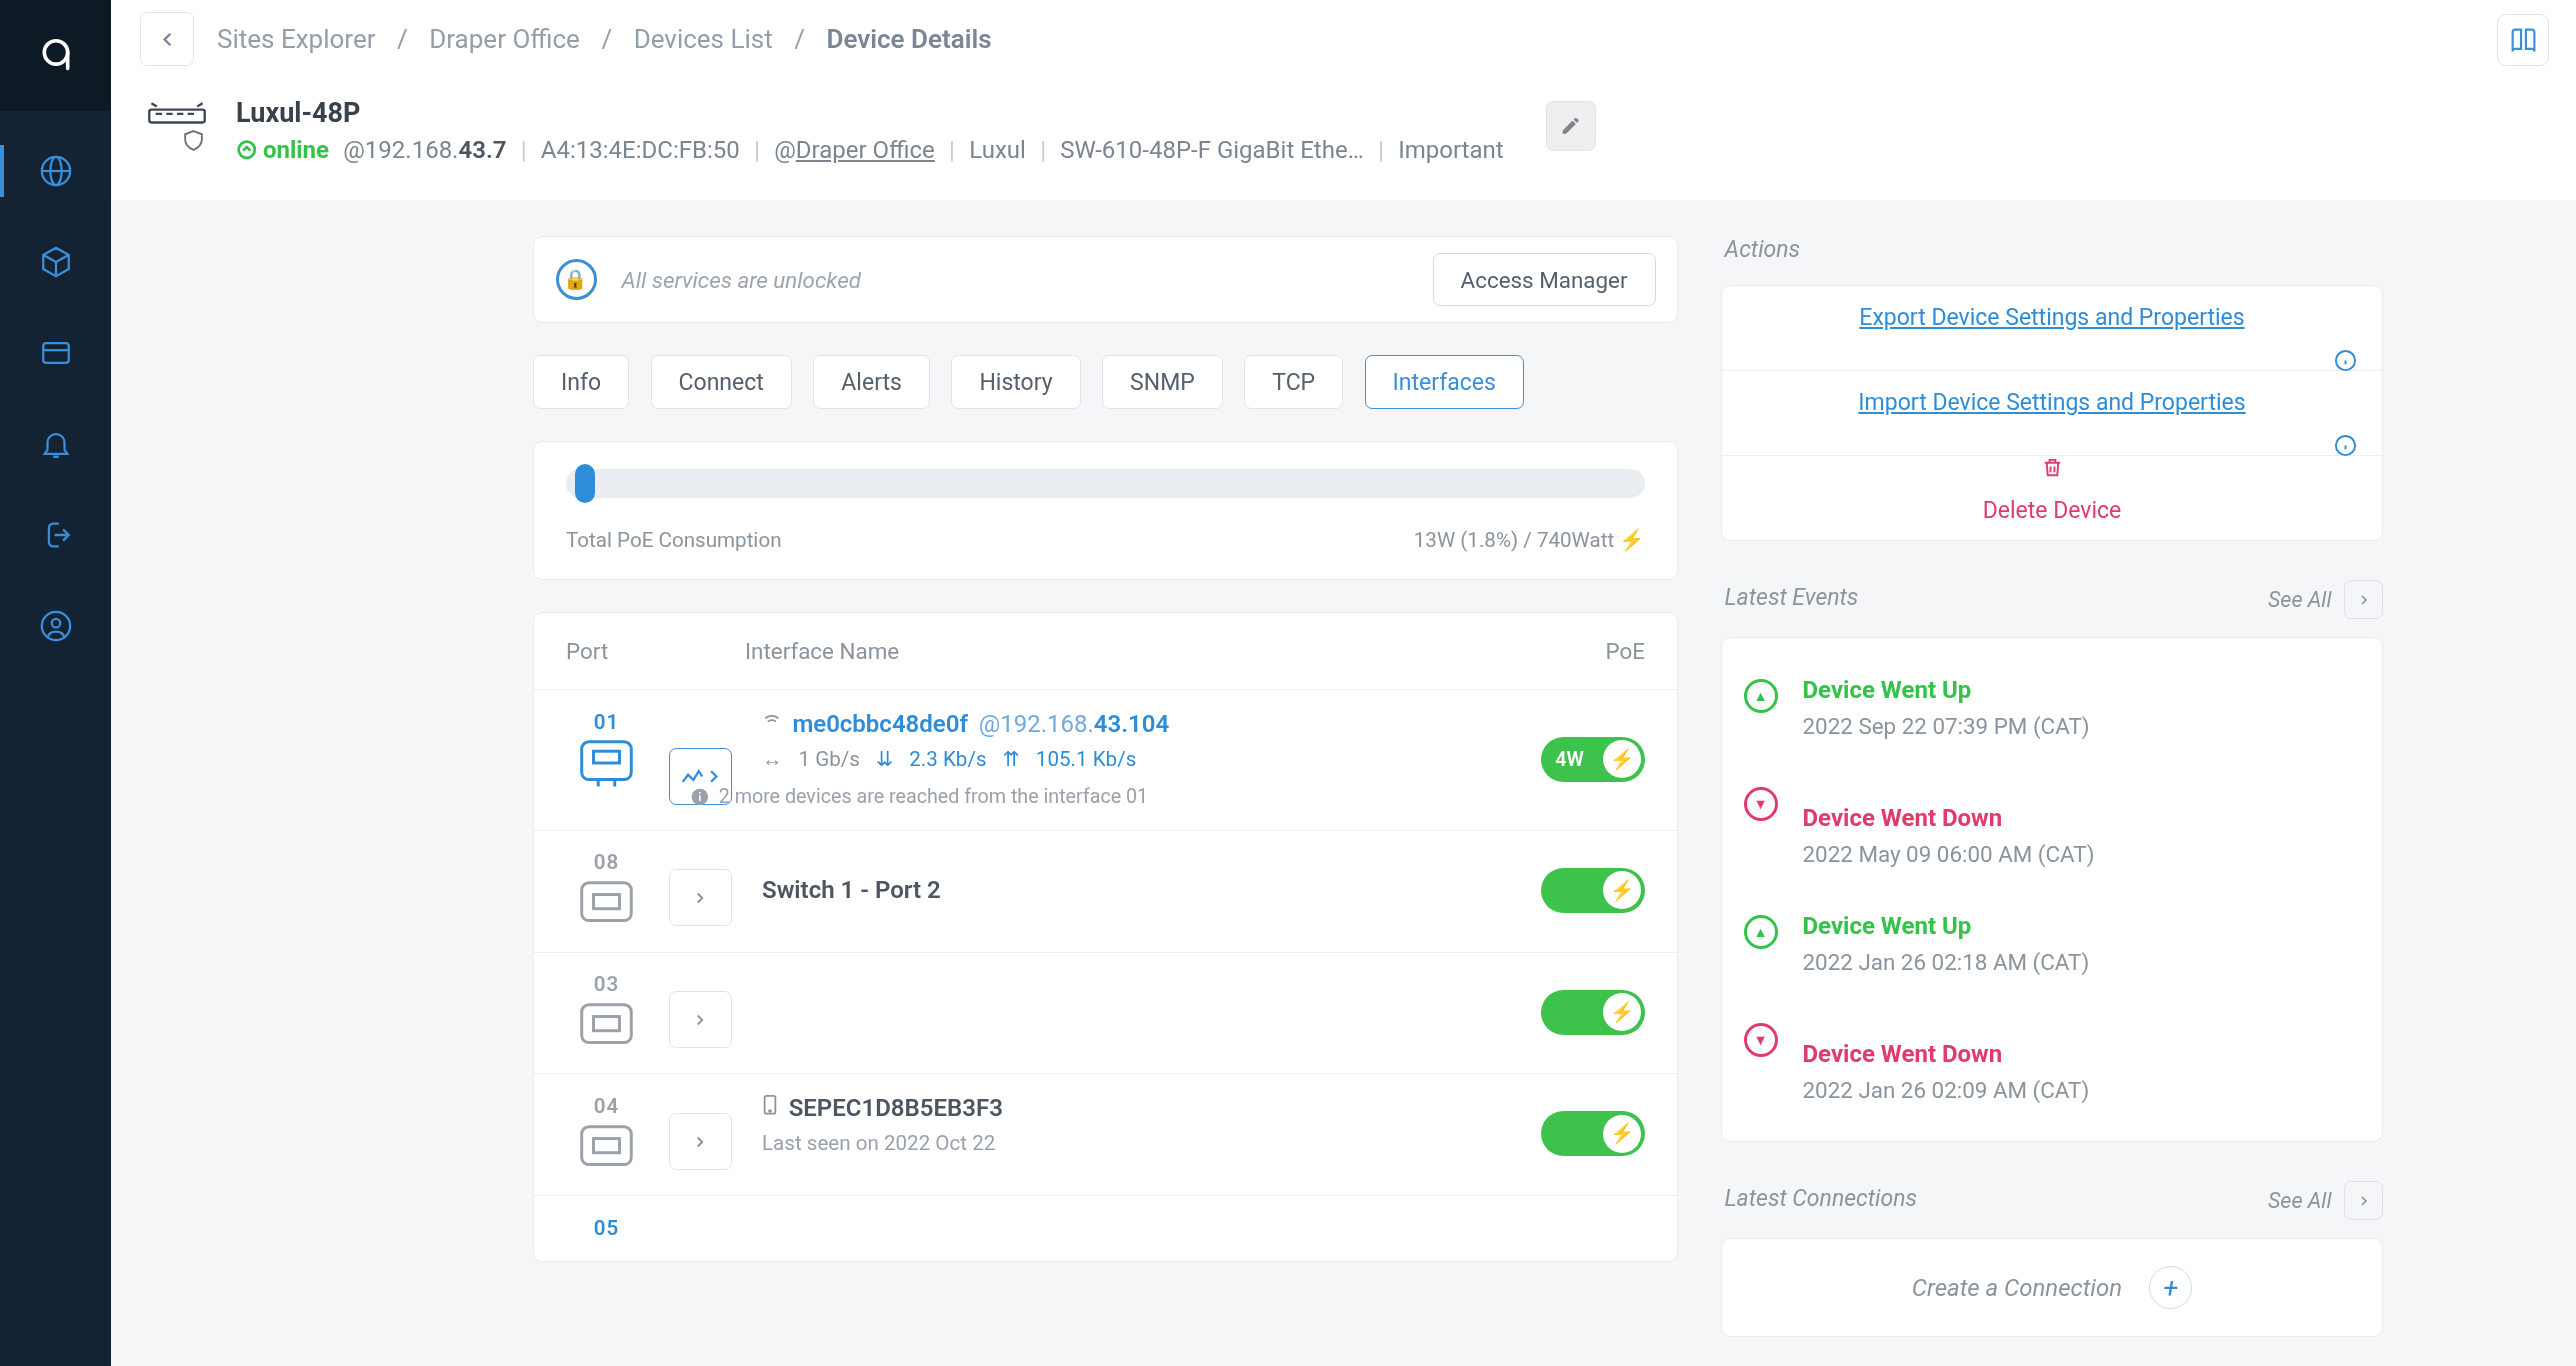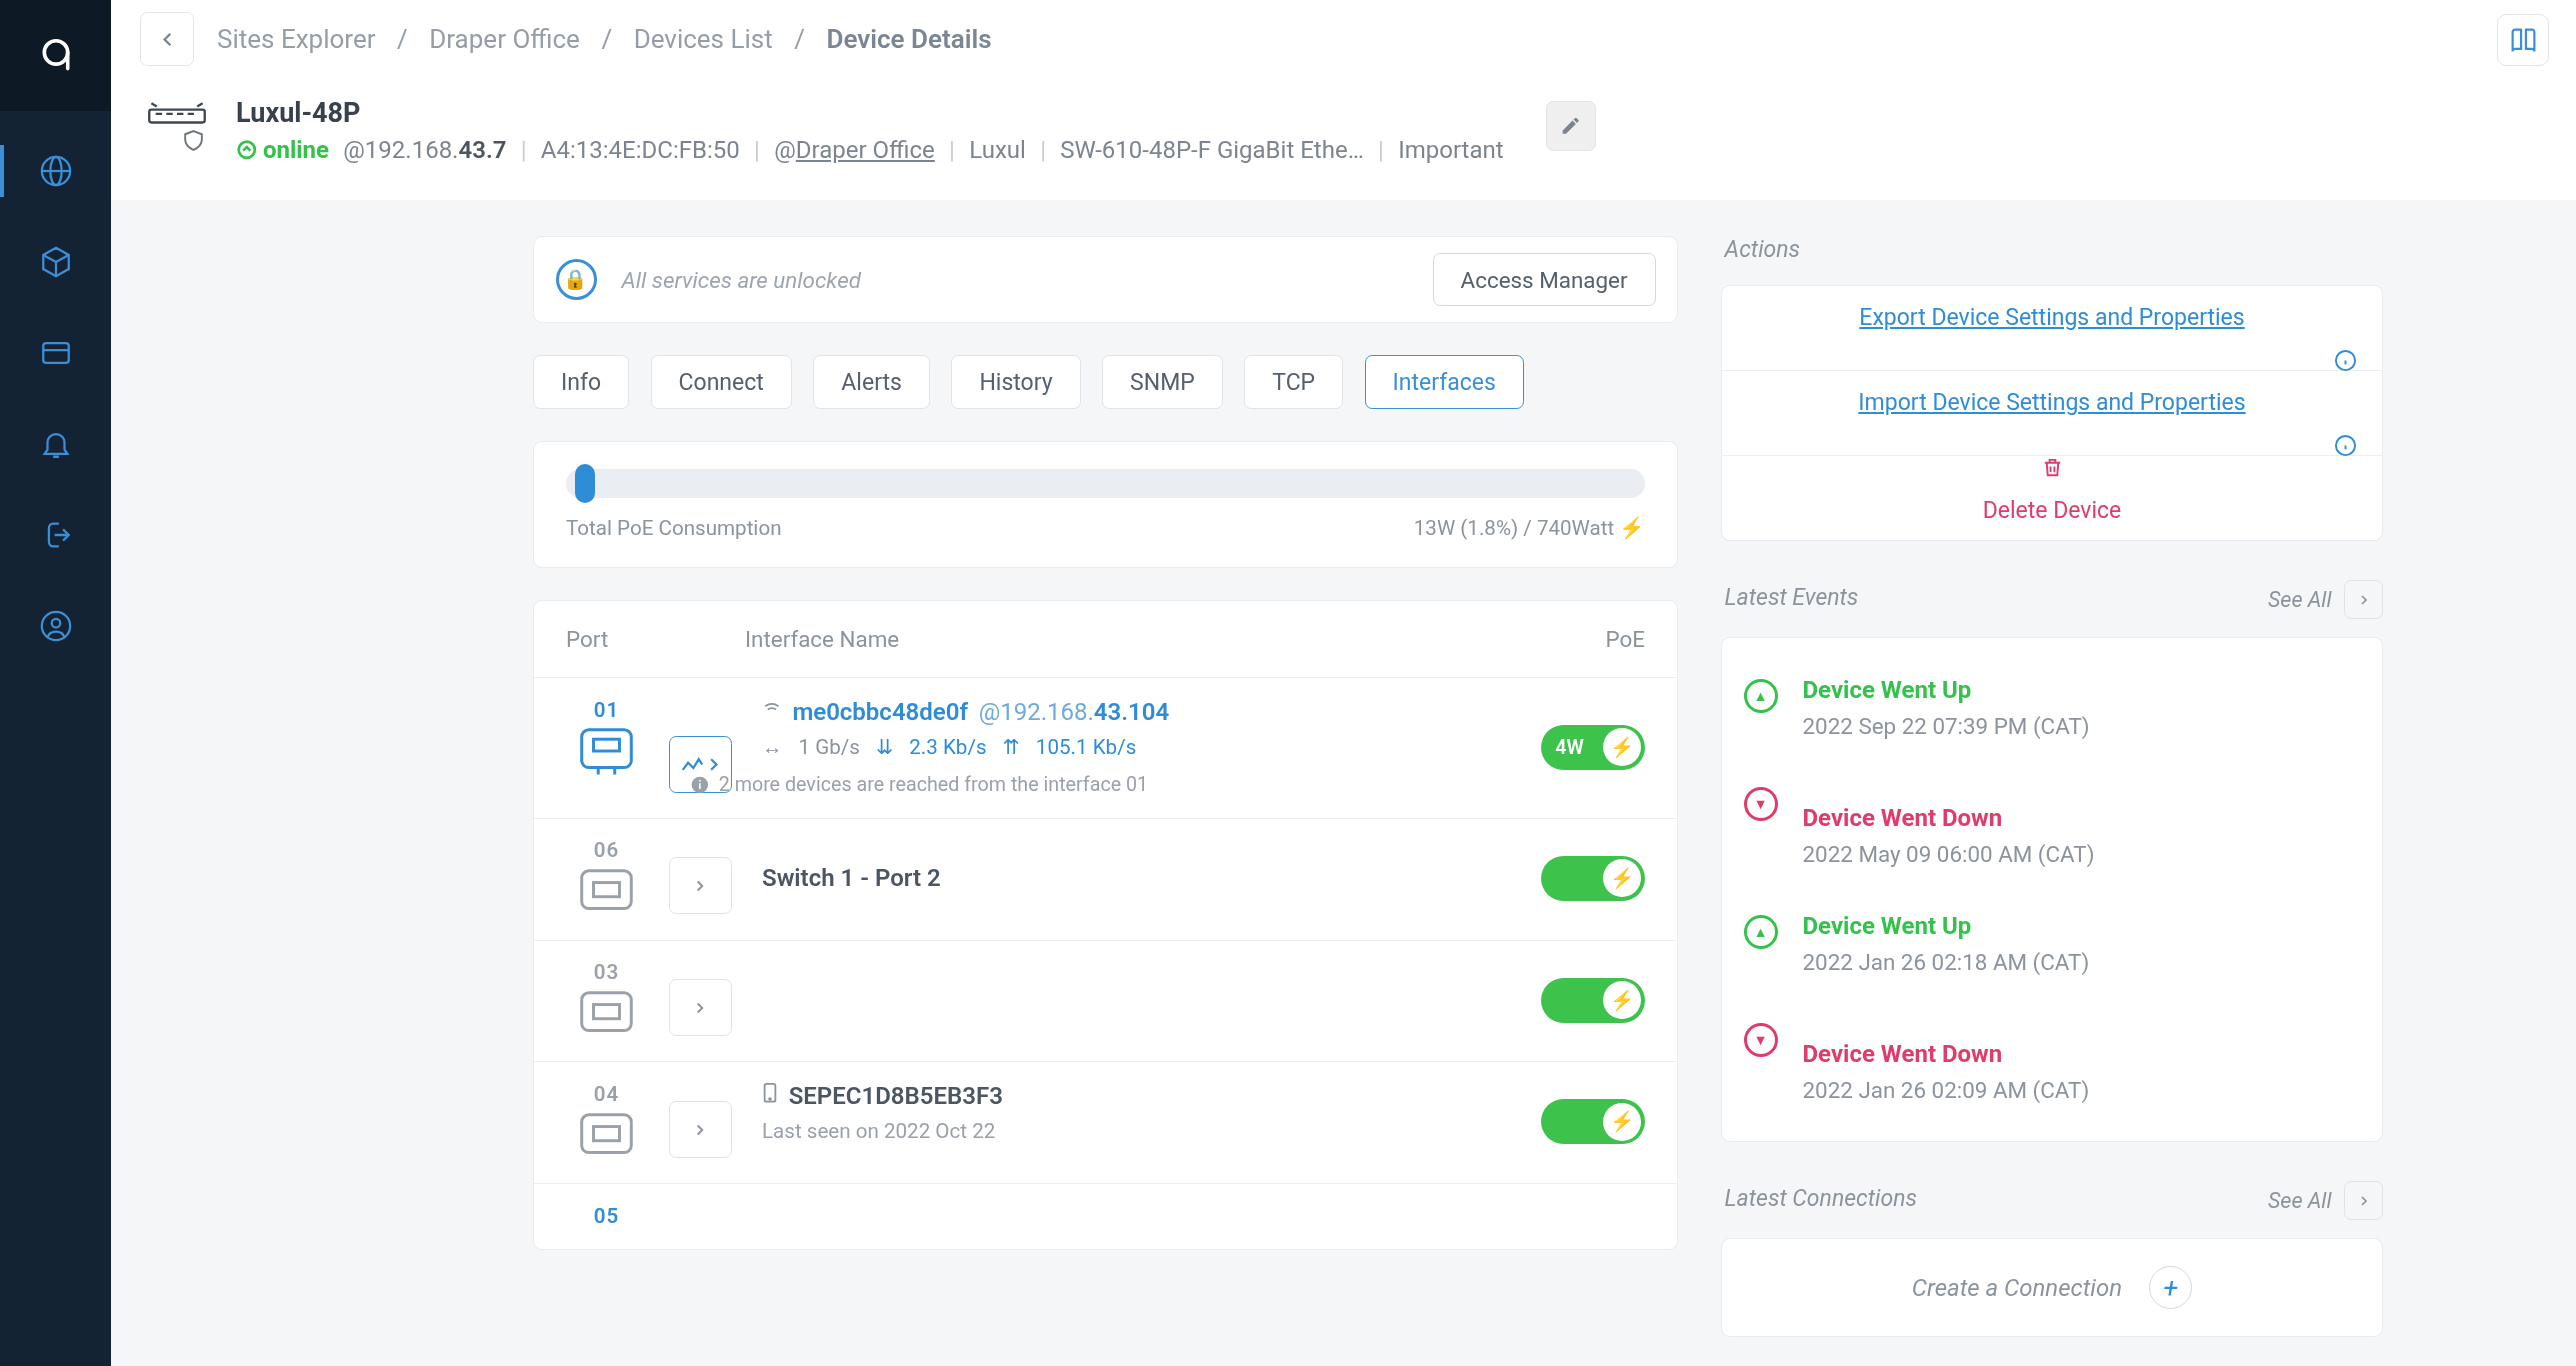--- a/index.html
+++ b/index.html
@@ -42,21 +42,21 @@
 .access-text { font-style:italic; color:#9da5ae; font-size:22.4px; }
 .access-btn { margin-left:auto; border:1.8px solid #d4d9e0; border-radius:7.2px; padding:12.5px 27px; font-size:22.4px; color:#55606c; background:#fff; }
 
 .tabs-row { display:flex; gap:21.5px; }
 .tab { border:1.8px solid #e0e4e8; border-radius:7.2px; padding:12.5px 27px; font-size:23px; color:#55606c; background:#fff; }
 .tab.active { border-color:#3b8ed8; color:#3b8ed8; }
 
 .poe-box { padding:27px 32px; }
 .poe-bar { height:29px; background:#eaeef2; border-radius:14.3px; position:relative; }
 .poe-handle { position:absolute; left:9px; top:-5.4px; width:19.7px; height:39px; background:#2f8cd6; border-radius:10.7px; }
-.poe-labels { display:flex; justify-content:space-between; margin-top:18px; font-size:20.6px; color:#8b939c; }
+.poe-labels { display:flex; justify-content:space-between; margin-top:30px; font-size:20.6px; color:#8b939c; }
 .poe-labels .bolt { color:#2f8cd6; }
 
 .ports-box { padding:0; }
 .ports-head { display:flex; padding:25px 32px; color:#8b939c; font-size:22.4px; }
 .ports-head .h-port { width:179px; }
 .ports-head .h-poe { margin-left:auto; }
 .port-row { border-top:0.9px solid #eceef2; padding:19.7px 32px 21.5px; display:flex; gap:21.5px; }
 .port-icon-group { display:flex; flex-direction:column; align-items:center; width:81px; }
 .port-num { color:#2f8cd6; font-size:20.6px; font-weight:600; letter-spacing:0.9px; }
 .port-num.gray { color:#9aa1aa; }
@@ -301,21 +301,21 @@
           <div class="poe-switch">
             <div class="switch-pill">
               <span class="watt">4W</span>
               <div class="switch-knob">⚡</div>
             </div>
           </div>
         </div>
 
         <div class="port-row">
           <div class="port-icon-group">
-            <div class="port-num gray">06</div>
+            <div class="port-num gray">08</div>
             <svg class="port-svg" viewBox="0 0 50 44" fill="none" stroke="#9aa1aa" stroke-width="2.5">
                 <rect x="4" y="4" width="42" height="32" rx="6"></rect>
                 <rect x="14" y="14" width="22" height="12"></rect>
               </svg>
           </div>
           <div class="chev-box">
             <svg width="18" height="18" viewBox="0 0 24 24" fill="none" stroke="currentColor" stroke-width="2.5">
                 <path d="M9 6l6 6-6 6"></path>
               </svg>
           </div>

